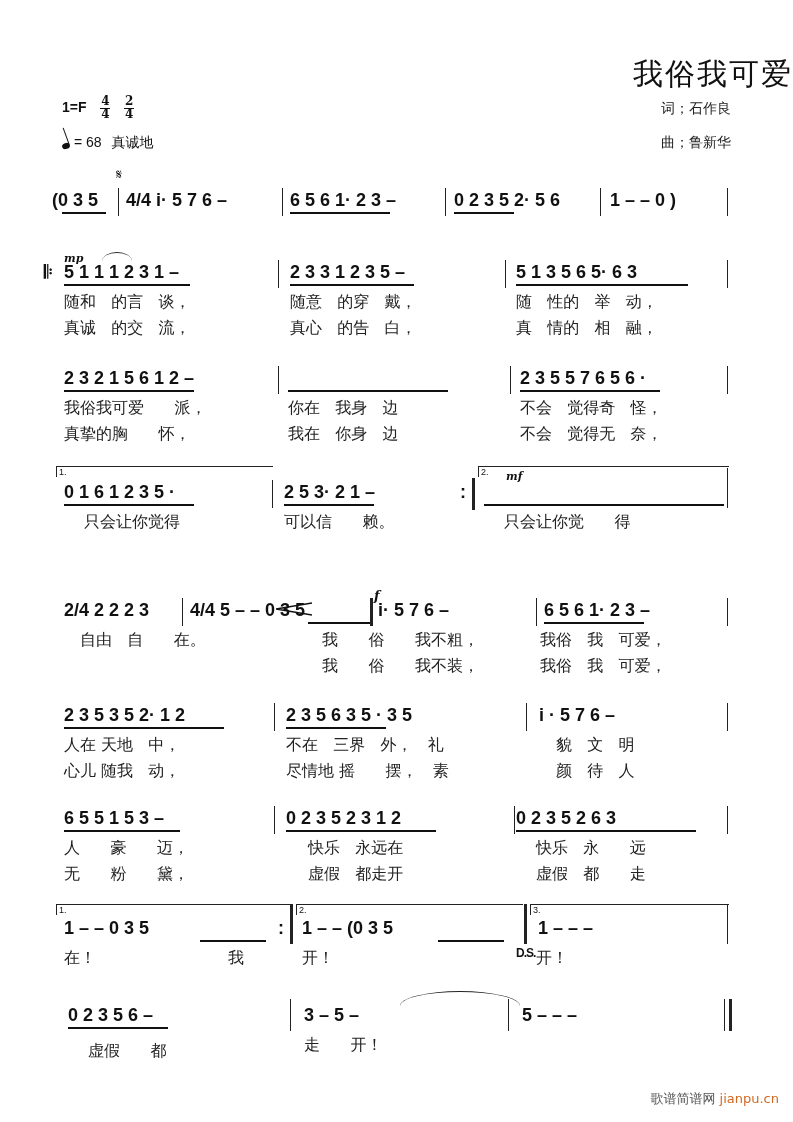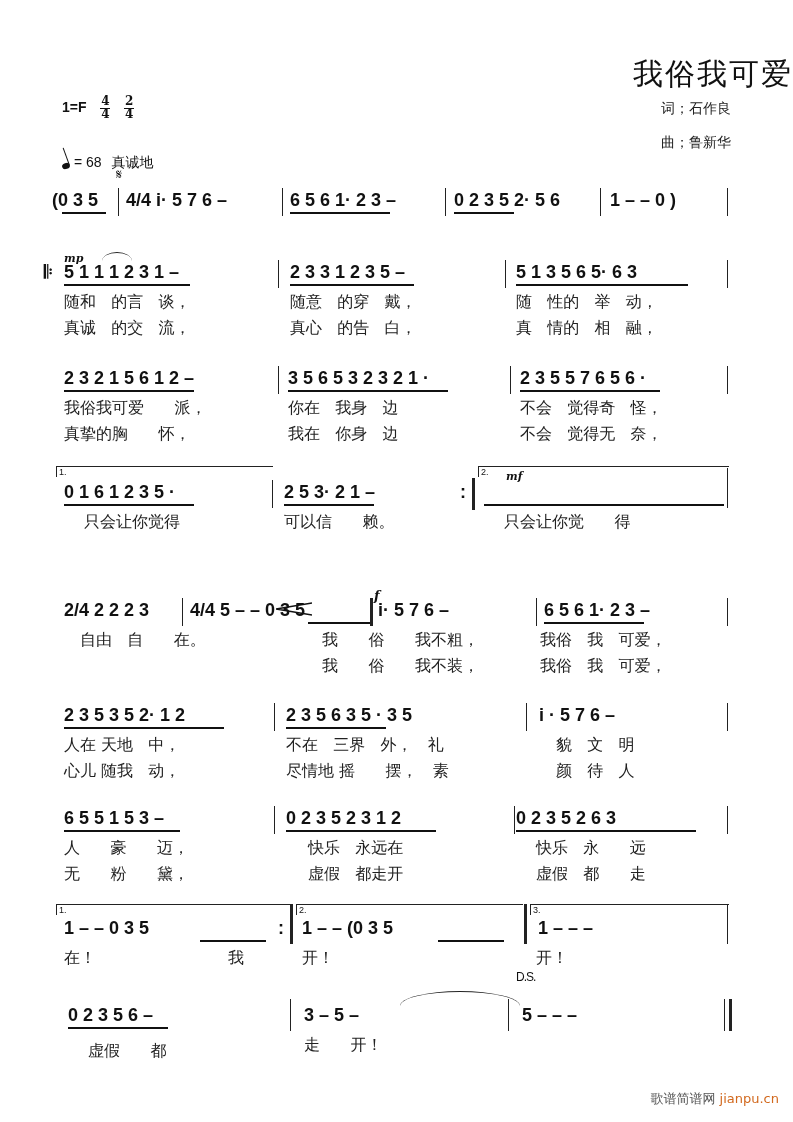--- a/index.html
+++ b/index.html
@@ -3,37 +3,37 @@
 <meta charset="utf-8">
 <style>
   html,body{margin:0;padding:0;background:#fff;}
   body{width:793px;height:1122px;position:relative;overflow:hidden;font-family:"DejaVu Sans",sans-serif;color:#111;}
   .abs{position:absolute;}
   .title{left:0;width:793px;top:54px;text-align:right;font-size:30px;letter-spacing:2px;font-family:"DejaVu Sans",sans-serif;}
   .key{left:62px;top:96px;font-size:14px;font-weight:bold;font-family:"Liberation Sans",sans-serif;}
   .frac{display:inline-block;text-align:center;font-family:"DejaVu Serif",serif;font-weight:bold;font-size:12px;line-height:11px;vertical-align:middle;margin-left:10px;}
   .frac span{display:block;}
   .frac .bar{border-top:1.2px solid #111;width:10px;margin:1px auto 0;}
-  .tempo{left:62px;top:134px;font-size:14px;font-family:"Liberation Sans",sans-serif;margin-top:20px;}
+  .tempo{left:62px;top:134px;font-size:14px;font-family:"Liberation Sans",sans-serif;}
   .note-icon{display:inline-block;width:8px;height:6px;background:#111;border-radius:50%;transform:rotate(-20deg);position:relative;top:2px;}
   .note-icon:after{content:"";position:absolute;right:0;bottom:3px;width:1.3px;height:18px;background:#111;}
   .credit{right:62px;font-size:14px;font-family:"DejaVu Serif",serif;color:#222;}
   .row{position:absolute;left:50px;width:690px;}
   .notes{position:absolute;top:0;height:26px;font-family:"Liberation Sans",sans-serif;font-weight:bold;font-size:18px;white-space:nowrap;}
   .lyric{position:absolute;font-family:"DejaVu Serif",serif;font-size:16px;white-space:pre;color:#222;}
   .barline{position:absolute;width:1.3px;background:#222;}
   .thick{width:3px;}
   .ul{position:absolute;height:1.5px;background:#111;}
   .slur{position:absolute;border-top:1.5px solid #222;border-radius:50%/100% 100% 0 0;height:8px;}
   .dyn{position:absolute;font-family:"DejaVu Serif",serif;font-style:italic;font-weight:bold;font-size:11px;}
   .volta{position:absolute;border-top:1.3px solid #222;border-left:1.3px solid #222;height:10px;font-size:9px;font-family:"Liberation Sans",sans-serif;padding-left:2px;line-height:11px;}
   .segno{position:absolute;font-size:14px;}
   .watermark{right:14px;bottom:14px;font-size:13px;color:#555;font-family:"DejaVu Serif",serif;}
   .watermark .site{color:#d2691e;font-family:"DejaVu Sans",sans-serif;}
-  .ds{position:absolute;font-family:"Liberation Sans",sans-serif;font-size:12px;font-weight:normal;letter-spacing:-1px;margin-top:24px;}
+  .ds{position:absolute;font-family:"Liberation Sans",sans-serif;font-size:12px;font-weight:bold;letter-spacing:-1px;}
   .rep{position:absolute;font-family:"Liberation Sans",sans-serif;font-weight:bold;font-size:18px;}
 </style>
 </head>
 <body>
 
 <div class="abs title">我俗我可爱</div>
 
 <div class="abs key">
   <span>1=F</span>
   <span class="frac"><span>4</span><span class="bar"></span><span>4</span></span>
@@ -84,21 +84,20 @@
   <div class="lyric" style="left:240px;top:30px">随意   的穿   戴，</div>
   <div class="lyric" style="left:240px;top:56px">真心   的告   白，</div>
   <div class="lyric" style="left:466px;top:30px">随   性的   举   动，</div>
   <div class="lyric" style="left:466px;top:56px">真   情的   相   融，</div>
 </div>
 
 <div class="row" style="top:368px;height:80px">
   <div class="notes" style="left:14px">2 3 2  1 5 6 1  2  –</div>
   <div class="ul" style="left:14px;top:22px;width:130px"></div>
   <div class="barline" style="left:228px;top:-2px;height:28px"></div>
-  <div class="notes" style="left:238px">3 5 6  5 3 2  3 2 1  ·</div>
   <div class="ul" style="left:238px;top:22px;width:160px"></div>
   <div class="barline" style="left:460px;top:-2px;height:28px"></div>
   <div class="notes" style="left:470px">2 3 5  5 7  6 5 6  ·</div>
   <div class="ul" style="left:470px;top:22px;width:140px"></div>
   <div class="barline" style="left:677px;top:-2px;height:28px"></div>
   <div class="lyric" style="left:14px;top:30px">我俗我可爱      派，</div>
   <div class="lyric" style="left:14px;top:56px">真挚的胸      怀，</div>
   <div class="lyric" style="left:238px;top:30px">你在   我身   边</div>
   <div class="lyric" style="left:238px;top:56px">我在   你身   边</div>
   <div class="lyric" style="left:470px;top:30px">不会   觉得奇   怪，</div>

